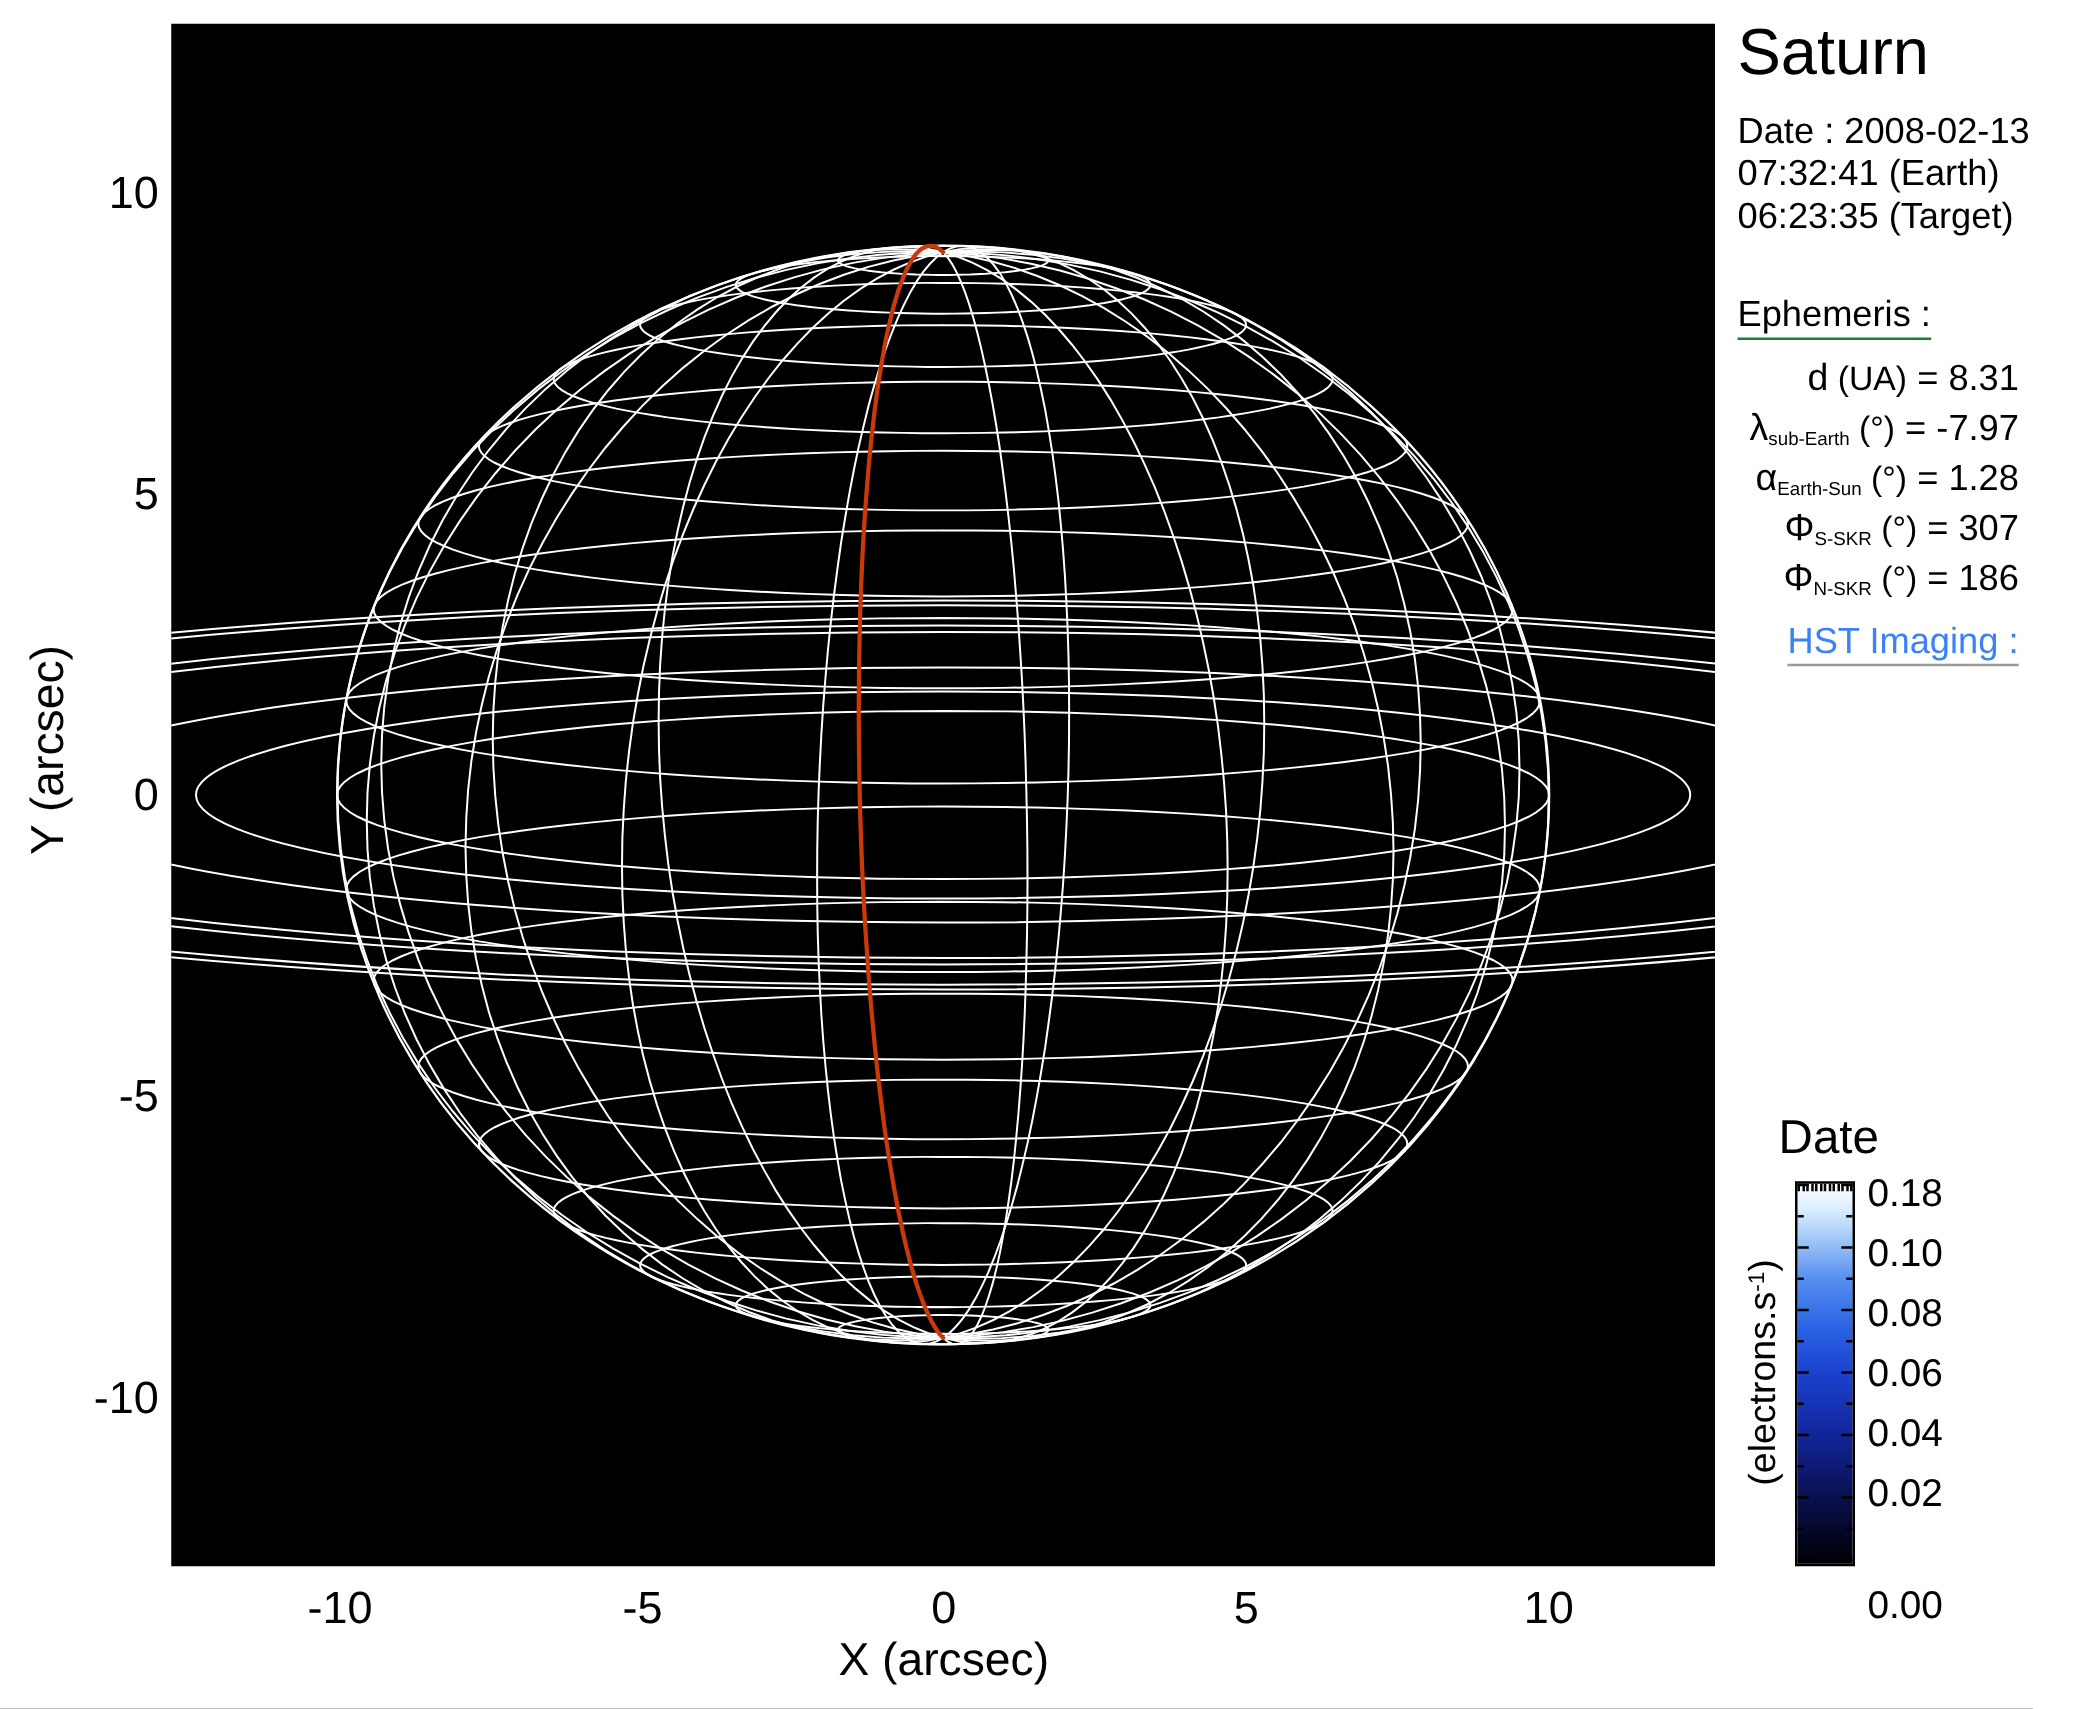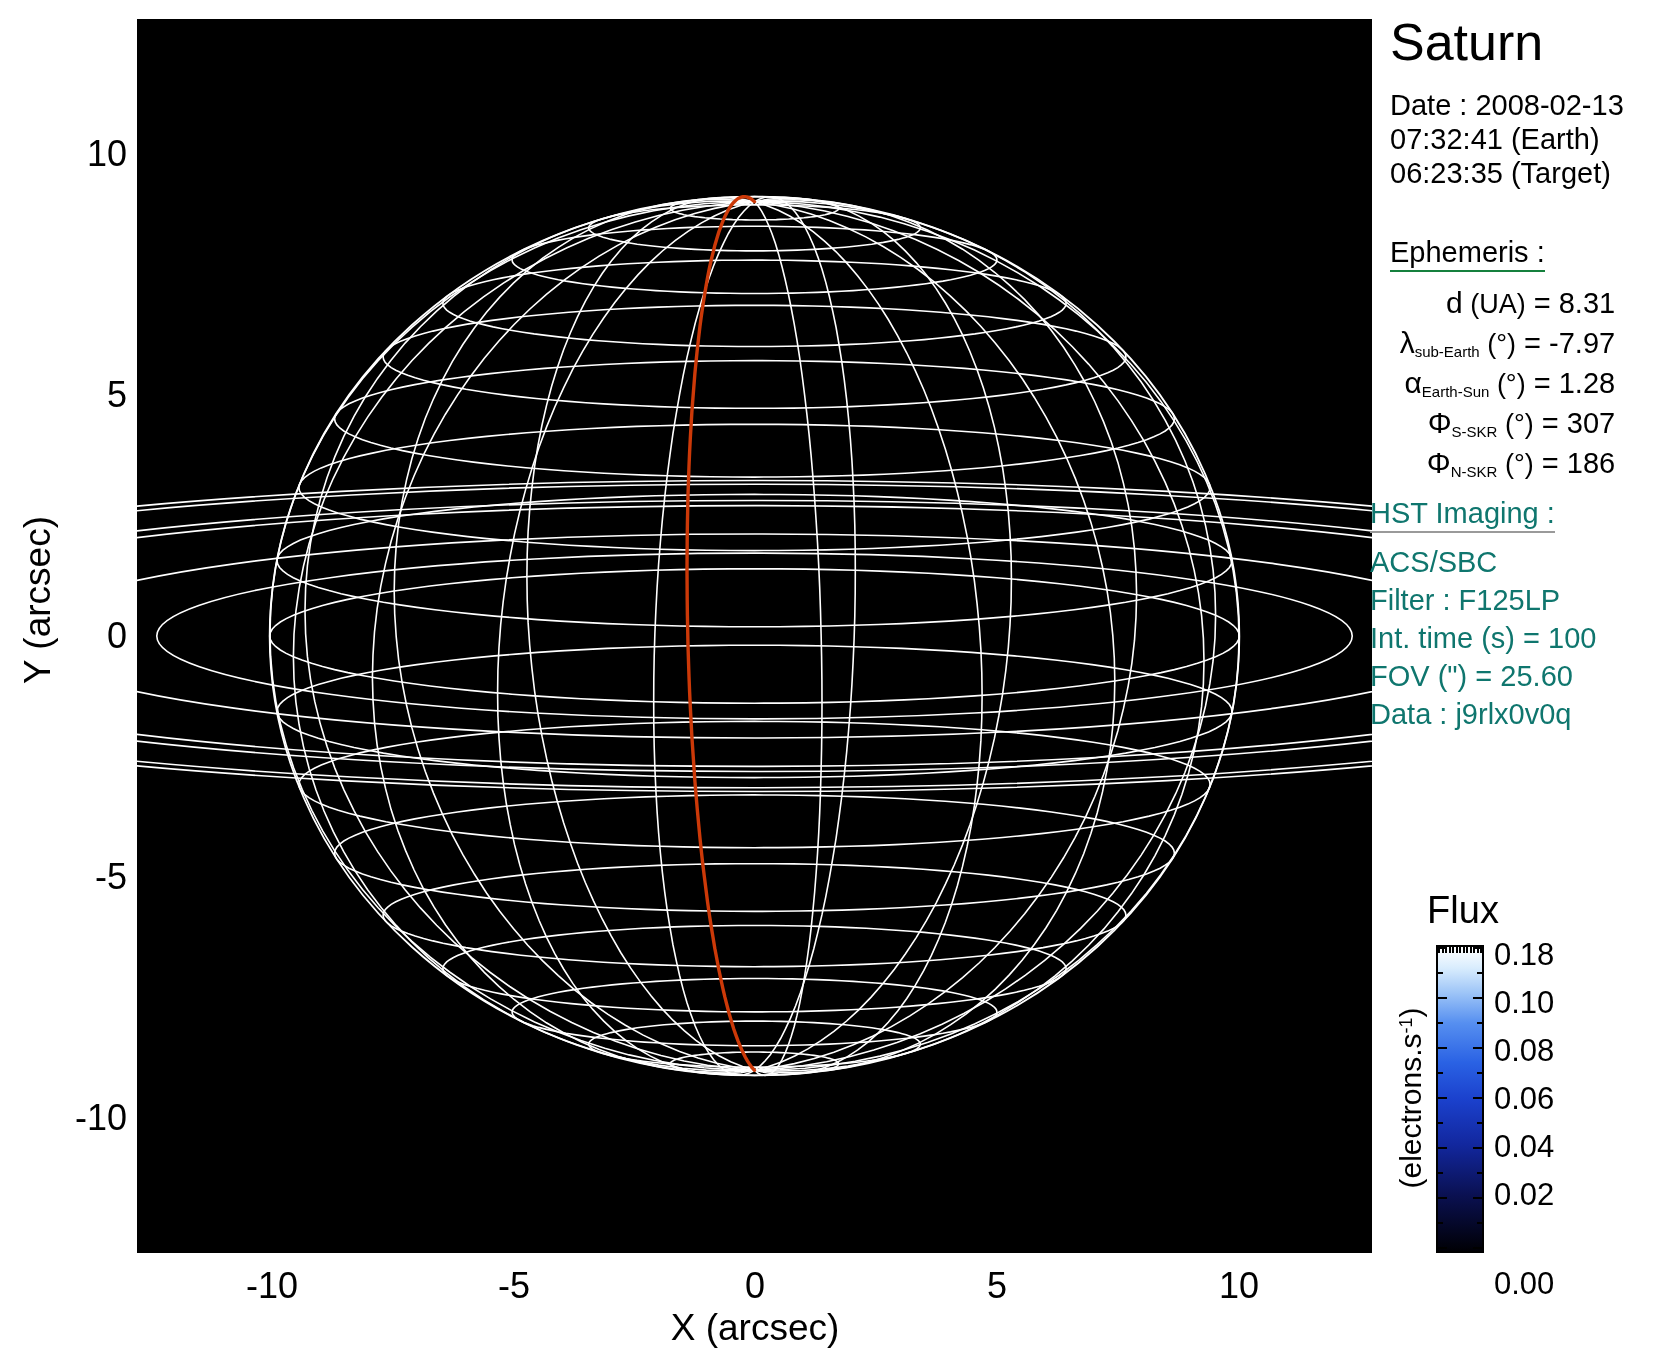--- a/index.html
+++ b/index.html
@@ -45,21 +45,21 @@
     padding-bottom:2px;font-size:29px;line-height:32px;
   }
   #eph-rows{margin-top:14px;}
   .eph-row{height:40px;white-space:nowrap;text-align:right;}
   .eph-label{display:inline-block;min-width:126px;}
   .eph-sym{font-size:30px;}
   .eph-sub{font-size:15px;vertical-align:-4px;}
   .eph-unit{font-size:27px;}
   .eph-value{font-size:29px;}
   #hst-block{
-    position:absolute;left:1370px;top:497px;color:#0f766e;font-size:29px;
+    position:absolute;left:1430px;top:497px;color:#3b82f6;font-size:29px;
   }
   #hst-block .block-heading{border-bottom-color:#9a9a9a;}
   #hst-lines{margin-top:10px;line-height:38px;}
   #flux-title{
     position:absolute;left:1398px;top:890px;width:130px;text-align:center;
     font-size:38px;line-height:40px;
   }
   #colorbar{
     position:absolute;left:1436px;top:945px;width:48px;height:308px;
     border:2px solid #000;box-sizing:border-box;
@@ -168,30 +168,23 @@
     </div>
     <div class="eph-row">
       <span class="eph-label"><span class="eph-sym">Φ</span><span class="eph-sub">N-SKR</span><span class="eph-unit"> (°)</span></span>
       <span class="eph-value">= 186</span>
     </div>
   </div>
 </div>
 
 <div id="hst-block">
   <span class="block-heading">HST Imaging :</span>
-  <div id="hst-lines">
-    <div>ACS/SBC</div>
-    <div>Filter : F125LP</div>
-    <div>Int. time (s) = 100</div>
-    <div>FOV (") = 25.60</div>
-    <div>Data : j9rlx0v0q</div>
-  </div>
-</div>
-
-<div id="flux-title">Flux</div>
+</div>
+
+<div id="flux-title">Date</div>
 <div id="colorbar"></div>
 <div id="cb-ticks">
     <div class="cb-tick" style="left: 1438px; top: 947px; width: 9px; height: 2px;"></div>
     <div class="cb-tick" style="left: 1473px; top: 947px; width: 9px; height: 2px;"></div>
     <div class="cb-tick" style="left: 1438px; top: 972px; width: 5px; height: 2px;"></div>
     <div class="cb-tick" style="left: 1477px; top: 972px; width: 5px; height: 2px;"></div>
     <div class="cb-tick" style="left: 1438px; top: 997px; width: 9px; height: 2px;"></div>
     <div class="cb-tick" style="left: 1473px; top: 997px; width: 9px; height: 2px;"></div>
     <div class="cb-tick" style="left: 1438px; top: 1022px; width: 5px; height: 2px;"></div>
     <div class="cb-tick" style="left: 1477px; top: 1022px; width: 5px; height: 2px;"></div>

